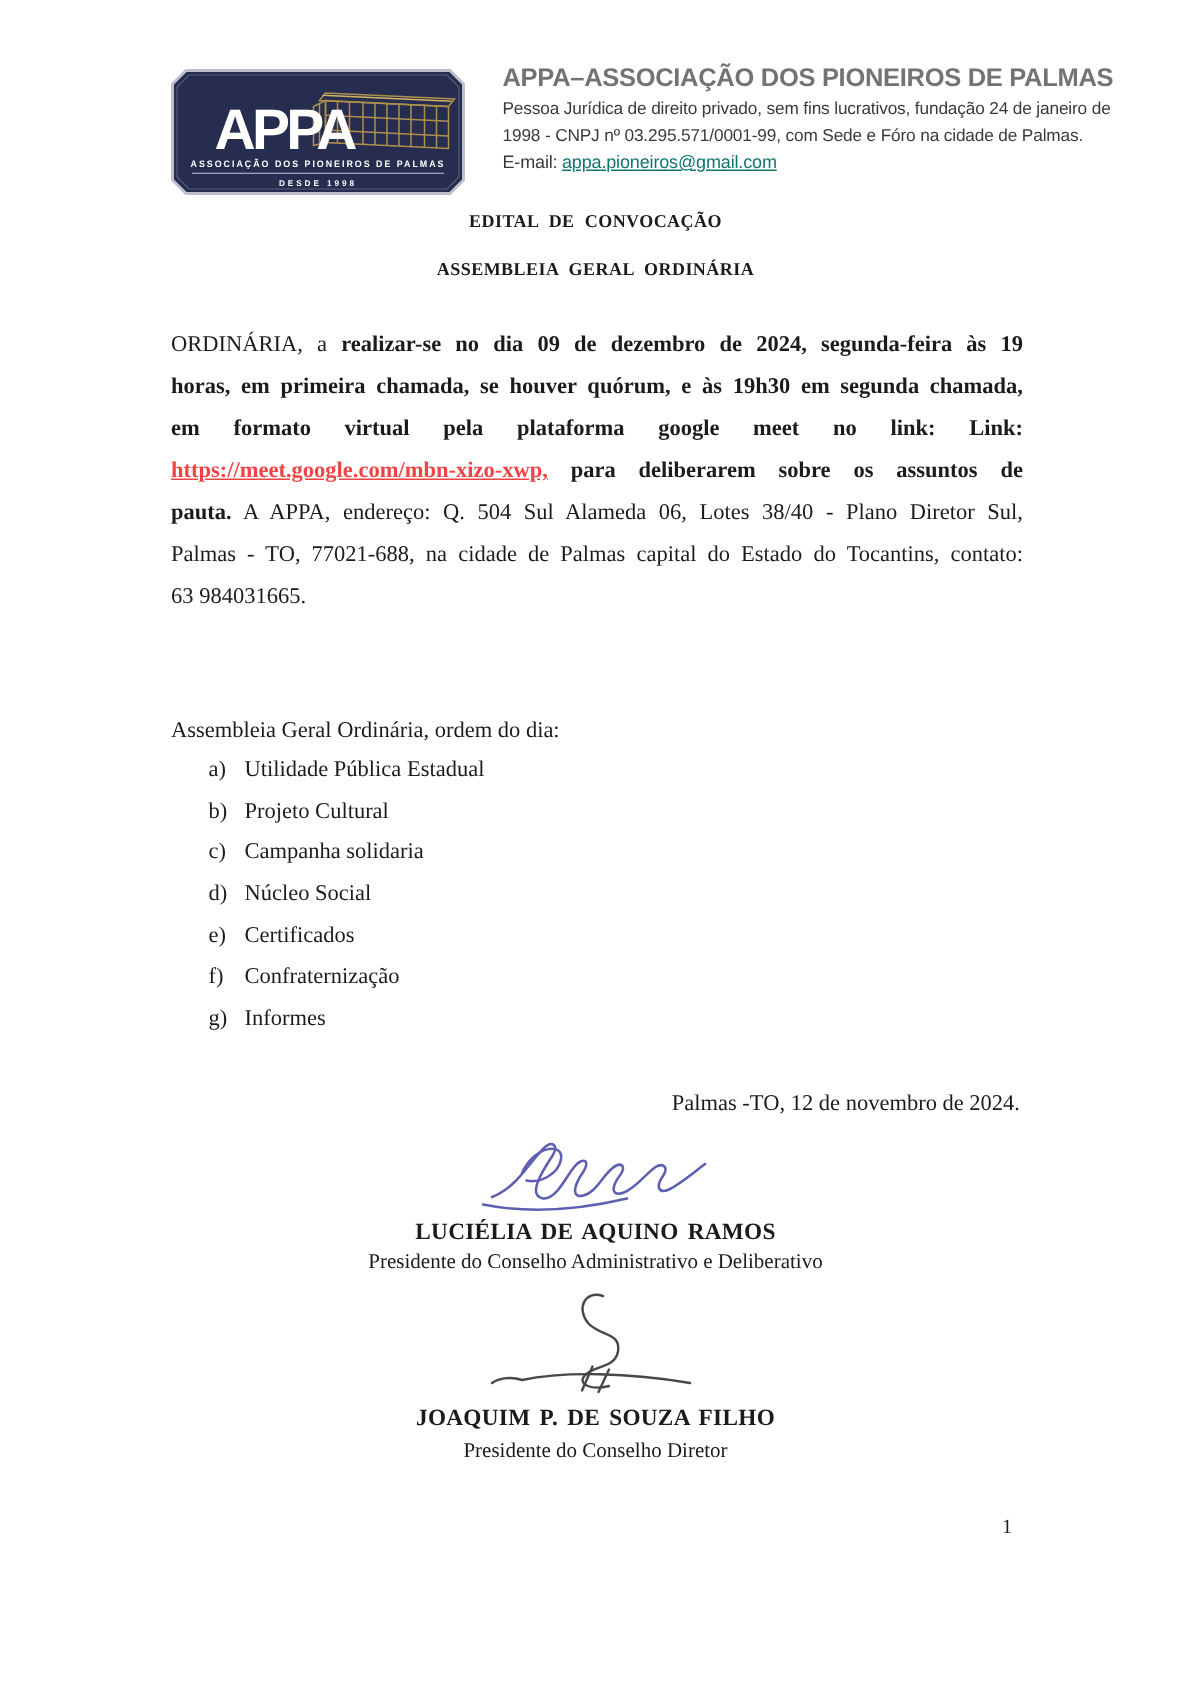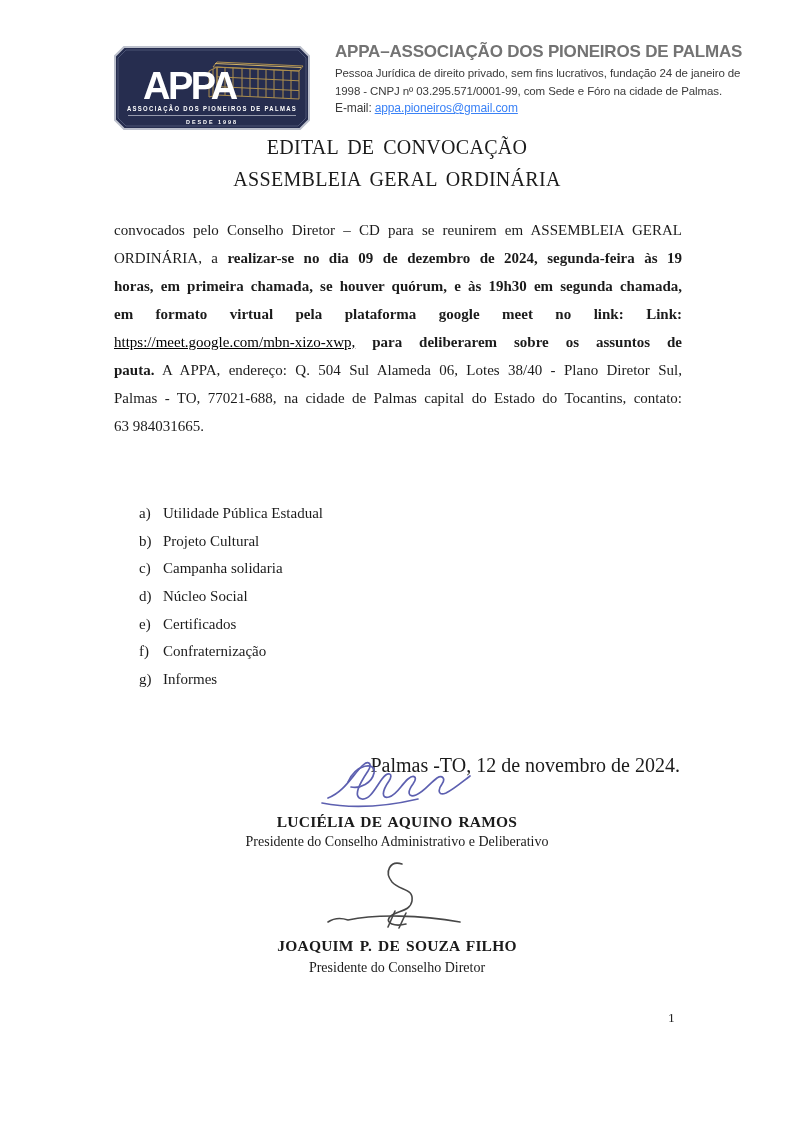--- a/index.html
+++ b/index.html
@@ -7,43 +7,43 @@
         font-family:"Liberation Serif",serif;color:#1b1b1b;}
 
   
   .logo-svg{position:absolute;left:113px;top:45px;width:198px;height:86px;}
   .header-text{position:absolute;left:335px;top:42px;width:430px;}
   .header-title{font-family:"Liberation Sans",sans-serif;font-weight:bold;font-size:17px;
                 letter-spacing:-0.2px;color:#737373;line-height:20px;}
   .header-sub{font-family:"Liberation Sans",sans-serif;font-size:11.5px;color:#3a3a3a;
               line-height:17.5px;letter-spacing:-0.1px;margin-top:3px;}
   .email-line{font-family:"Liberation Sans",sans-serif;font-size:12px;color:#3a3a3a;line-height:17.5px;}
-  .email-link{color:#3b82f6;text-decoration:underline;padding-left:3px;cursor:pointer;}
+  .email-link{color:#0f766e;text-decoration:underline;padding-left:3px;cursor:pointer;}
 
   
   .doc-title{position:absolute;left:114px;top:137px;width:566px;text-align:center;}
-  .doc-title div{font-weight:normal;font-size:20px;word-spacing:3.5px;letter-spacing:0.3px;line-height:20px;}
+  .doc-title div{font-weight:bold;font-size:12px;word-spacing:3.5px;letter-spacing:0.3px;line-height:20px;}
   .doc-title .t2{margin-top:12px;}
 
   
   .body-par{position:absolute;left:114px;top:216px;width:568px;}
   .body-line{font-size:15px;line-height:28px;height:28px;white-space:nowrap0;
              text-align:justify;text-align-last:justify;}
   .body-line.no-just{text-align-last:left;}
   .b{font-weight:bold;}
-  .link{color:#000000;text-decoration:underline;font-weight:normal;cursor:pointer;}
+  .link{color:#ef4444;text-decoration:underline;font-weight:bold;cursor:pointer;}
 
   
   .agenda-intro{position:absolute;left:114px;top:477px;width:568px;font-size:15px;line-height:20px;}
   .agenda-list{position:absolute;left:139px;top:504px;width:500px;}
   .agenda-item{display:flex;line-height:18px;margin-bottom:9.7px;font-size:15px;}
   .agenda-item .letter{width:24px;flex:none;}
 
   
-  .date-line{position:absolute;left:114px;top:754px;width:566px;text-align:right;font-size:20px;}
+  .date-line{position:absolute;left:114px;top:728px;width:566px;text-align:right;font-size:15px;}
 
   
   .sig1-svg{position:absolute;left:318px;top:756px;width:164px;height:54px;}
   .sig2-svg{position:absolute;left:318px;top:858px;width:164px;height:78px;}
   .sig-name{position:absolute;left:114px;width:566px;text-align:center;font-weight:bold;
             font-size:15.5px;letter-spacing:0.2px;word-spacing:2px;line-height:19px;}
   .sig-role{position:absolute;left:114px;width:566px;text-align:center;font-size:14px;line-height:18px;}
   .n1{top:812px;} .r1{top:833px;} .n2{top:936px;} .r2{top:959px;}
 
   
@@ -87,30 +87,30 @@
       <div class="email-line"><span>E-mail:</span><span class="email-link">appa.pioneiros@gmail.com</span></div>
     </div>
   </div>
 
   <div class="doc-title">
     <div class="t1">EDITAL DE CONVOCAÇÃO</div>
     <div class="t2">ASSEMBLEIA GERAL ORDINÁRIA</div>
   </div>
 
   <div class="body-par">
-      <div class="body-line"><span>convocados pelo Conselho Diretor – CD para se reunirem em ASSEMBLEIA GERAL</span></div>
       <div class="body-line"><span>ORDINÁRIA, a </span><span class="b">realizar-se no dia 09 de dezembro de 2024, segunda-feira às 19</span></div>
       <div class="body-line"><span class="b">horas, em primeira chamada, se houver quórum, e às 19h30 em segunda chamada,</span></div>
       <div class="body-line"><span class="b">em formato virtual pela plataforma google meet no link: Link:</span></div>
       <div class="body-line"><span class="b link">https://meet.google.com/mbn-xizo-xwp,</span><span class="b"> para deliberarem sobre os assuntos de</span></div>
       <div class="body-line"><span class="b">pauta.</span><span> A APPA, endereço: Q. 504 Sul Alameda 06, Lotes 38/40 - Plano Diretor Sul,</span></div>
       <div class="body-line"><span>Palmas - TO, 77021-688, na cidade de Palmas capital do Estado do Tocantins, contato:</span></div>
       <div class="body-line no-just"><span>63 984031665.</span></div>
     </div>
 
+  <div class="agenda-intro">Assembleia Geral Ordinária, ordem do dia:</div>
   <div class="agenda-list">
       <div class="agenda-item">
         <span class="letter">a)</span>
         <span class="label">Utilidade Pública Estadual</span>
       </div>
       <div class="agenda-item">
         <span class="letter">b)</span>
         <span class="label">Projeto Cultural</span>
       </div>
       <div class="agenda-item">

